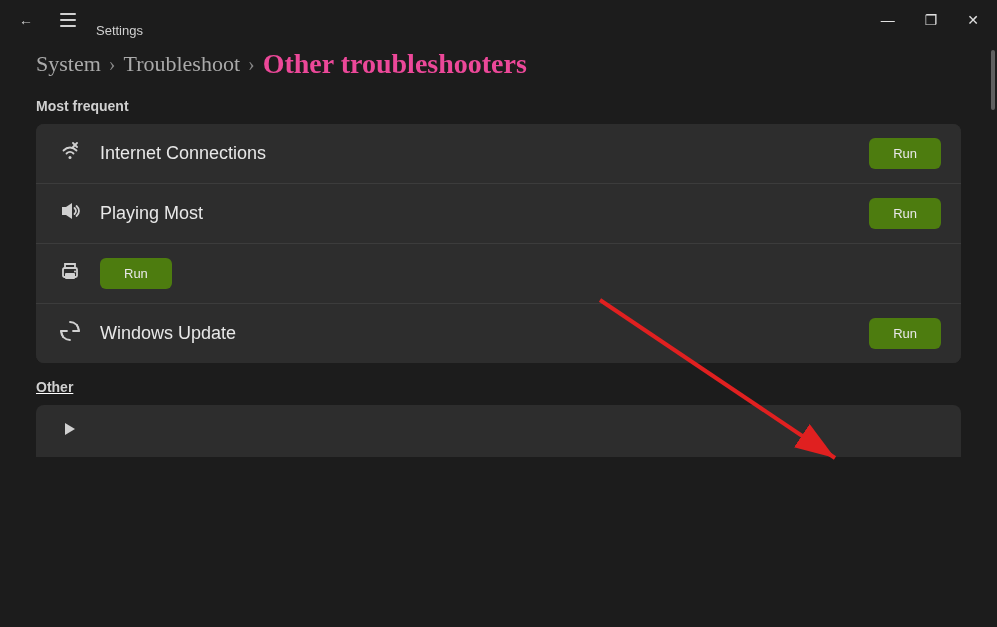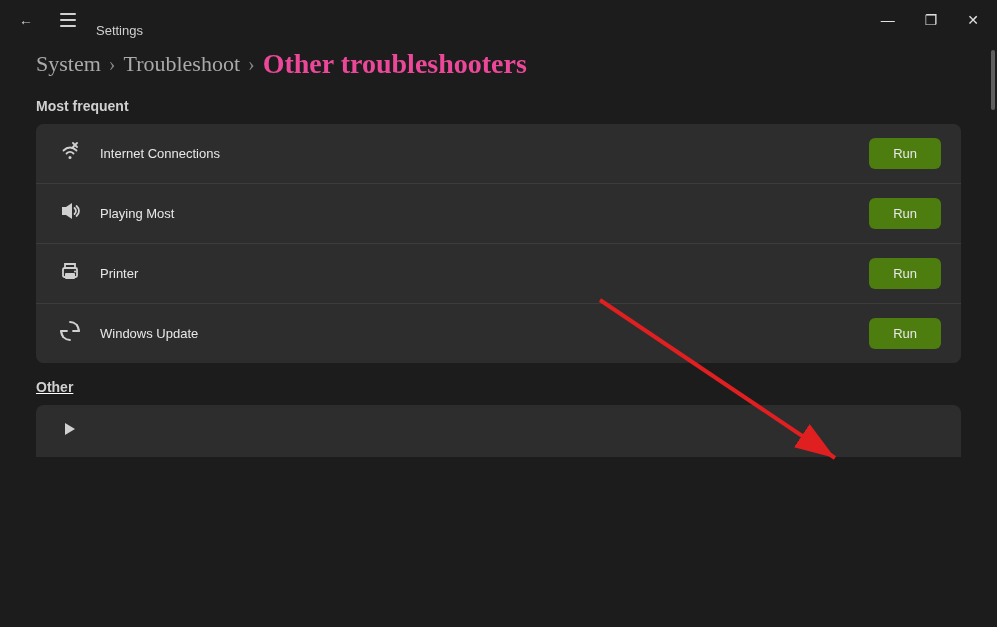--- a/index.html
+++ b/index.html
@@ -150,21 +150,21 @@
 
     .ts-icon {
       font-size: 20px;
       color: #d0d0d0;
       width: 28px;
       text-align: center;
       flex-shrink: 0;
     }
     .ts-name {
       flex: 1;
-      font-size: 13px;
+      font-size: 18px;
       color: #e8e8e8;
     }
     .run-btn {
       background: #4d7c0f;
       border: none;
       border-radius: 6px;
       color: #e8e8e8;
       font-size: 13px;
       padding: 8px 24px;
       cursor: pointer;
@@ -285,21 +285,20 @@
 
     <div class="troubleshooter-row">
       <span class="ts-icon">
         <svg width="22" height="20" viewBox="0 0 22 20" fill="none">
           <rect x="4" y="7" width="14" height="9" rx="1.5" stroke="#d0d0d0" stroke-width="1.8" fill="none"></rect>
           <rect x="6" y="12" width="10" height="6" rx="1" fill="#d0d0d0"></rect>
           <path d="M6 7V3h10v4" stroke="#d0d0d0" stroke-width="1.8" fill="none"></path>
           <circle cx="16" cy="10.5" r="1" fill="#d0d0d0"></circle>
         </svg>
       </span>
-      <span class="ts-name">Printer</span>
       <button class="run-btn">Run</button>
     </div>
 
     <div class="troubleshooter-row">
       <span class="ts-icon">
         <svg width="22" height="22" viewBox="0 0 22 22" fill="none">
           <path d="M11 2a9 9 0 0 1 9 9" stroke="#d0d0d0" stroke-width="1.8" stroke-linecap="round" fill="none"></path>
           <path d="M11 20a9 9 0 0 1-9-9" stroke="#d0d0d0" stroke-width="1.8" stroke-linecap="round" fill="none"></path>
           <polyline points="18,5 20,11 14,11" stroke="#d0d0d0" stroke-width="1.8" stroke-linecap="round" stroke-linejoin="round" fill="none"></polyline>
           <polyline points="4,17 2,11 8,11" stroke="#d0d0d0" stroke-width="1.8" stroke-linecap="round" stroke-linejoin="round" fill="none"></polyline>

